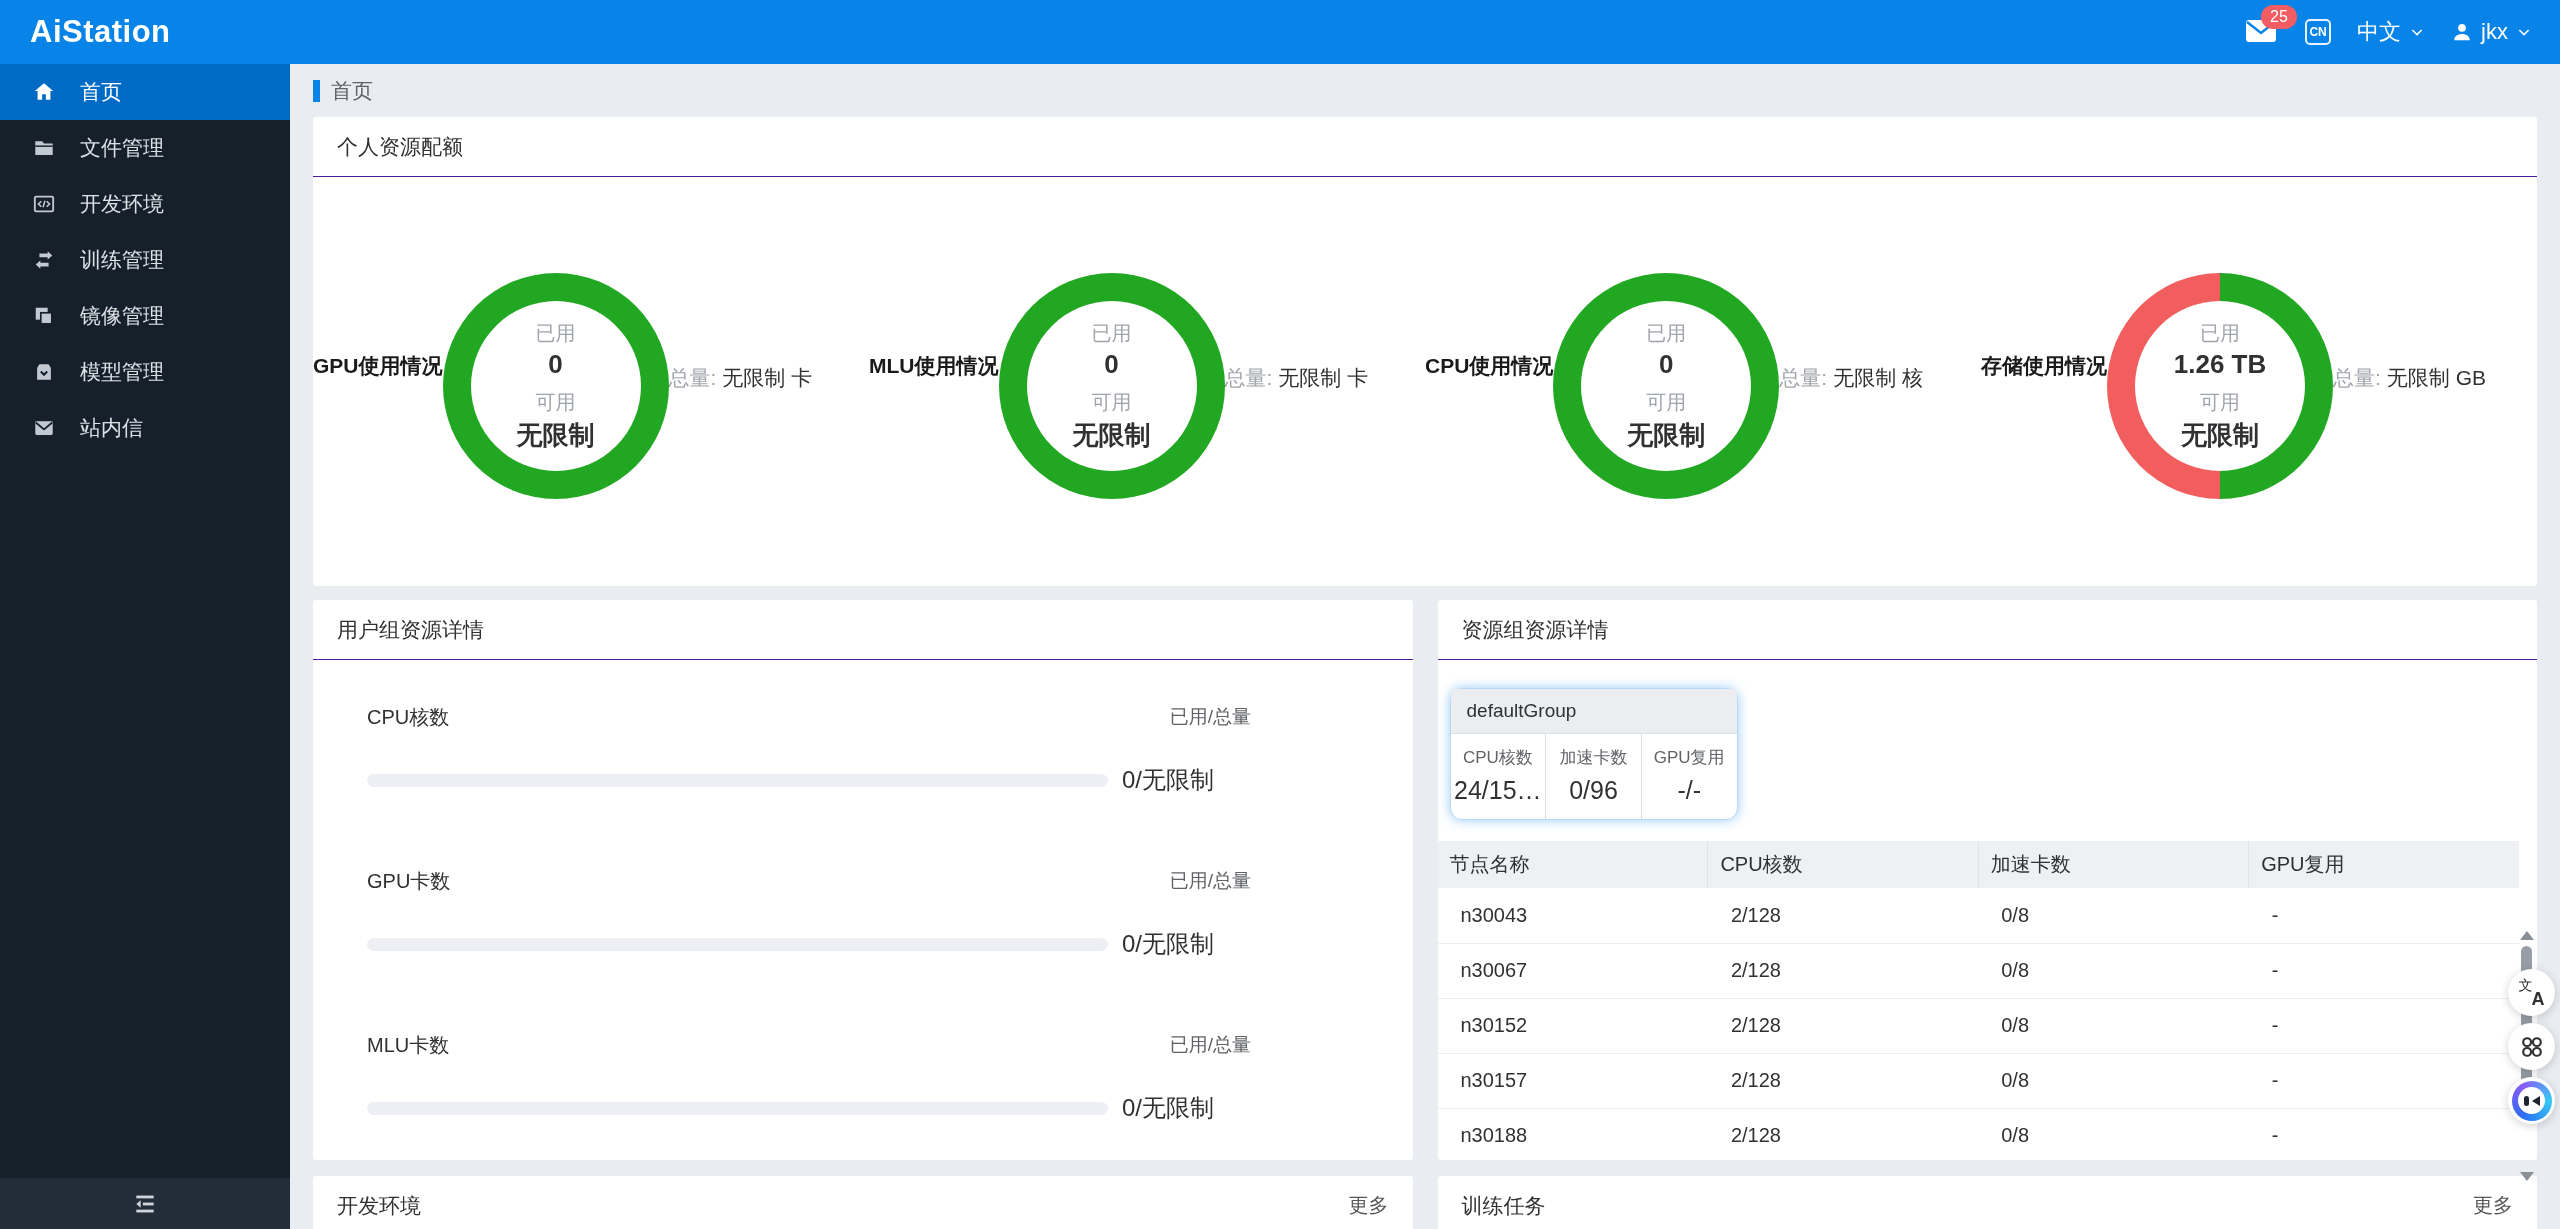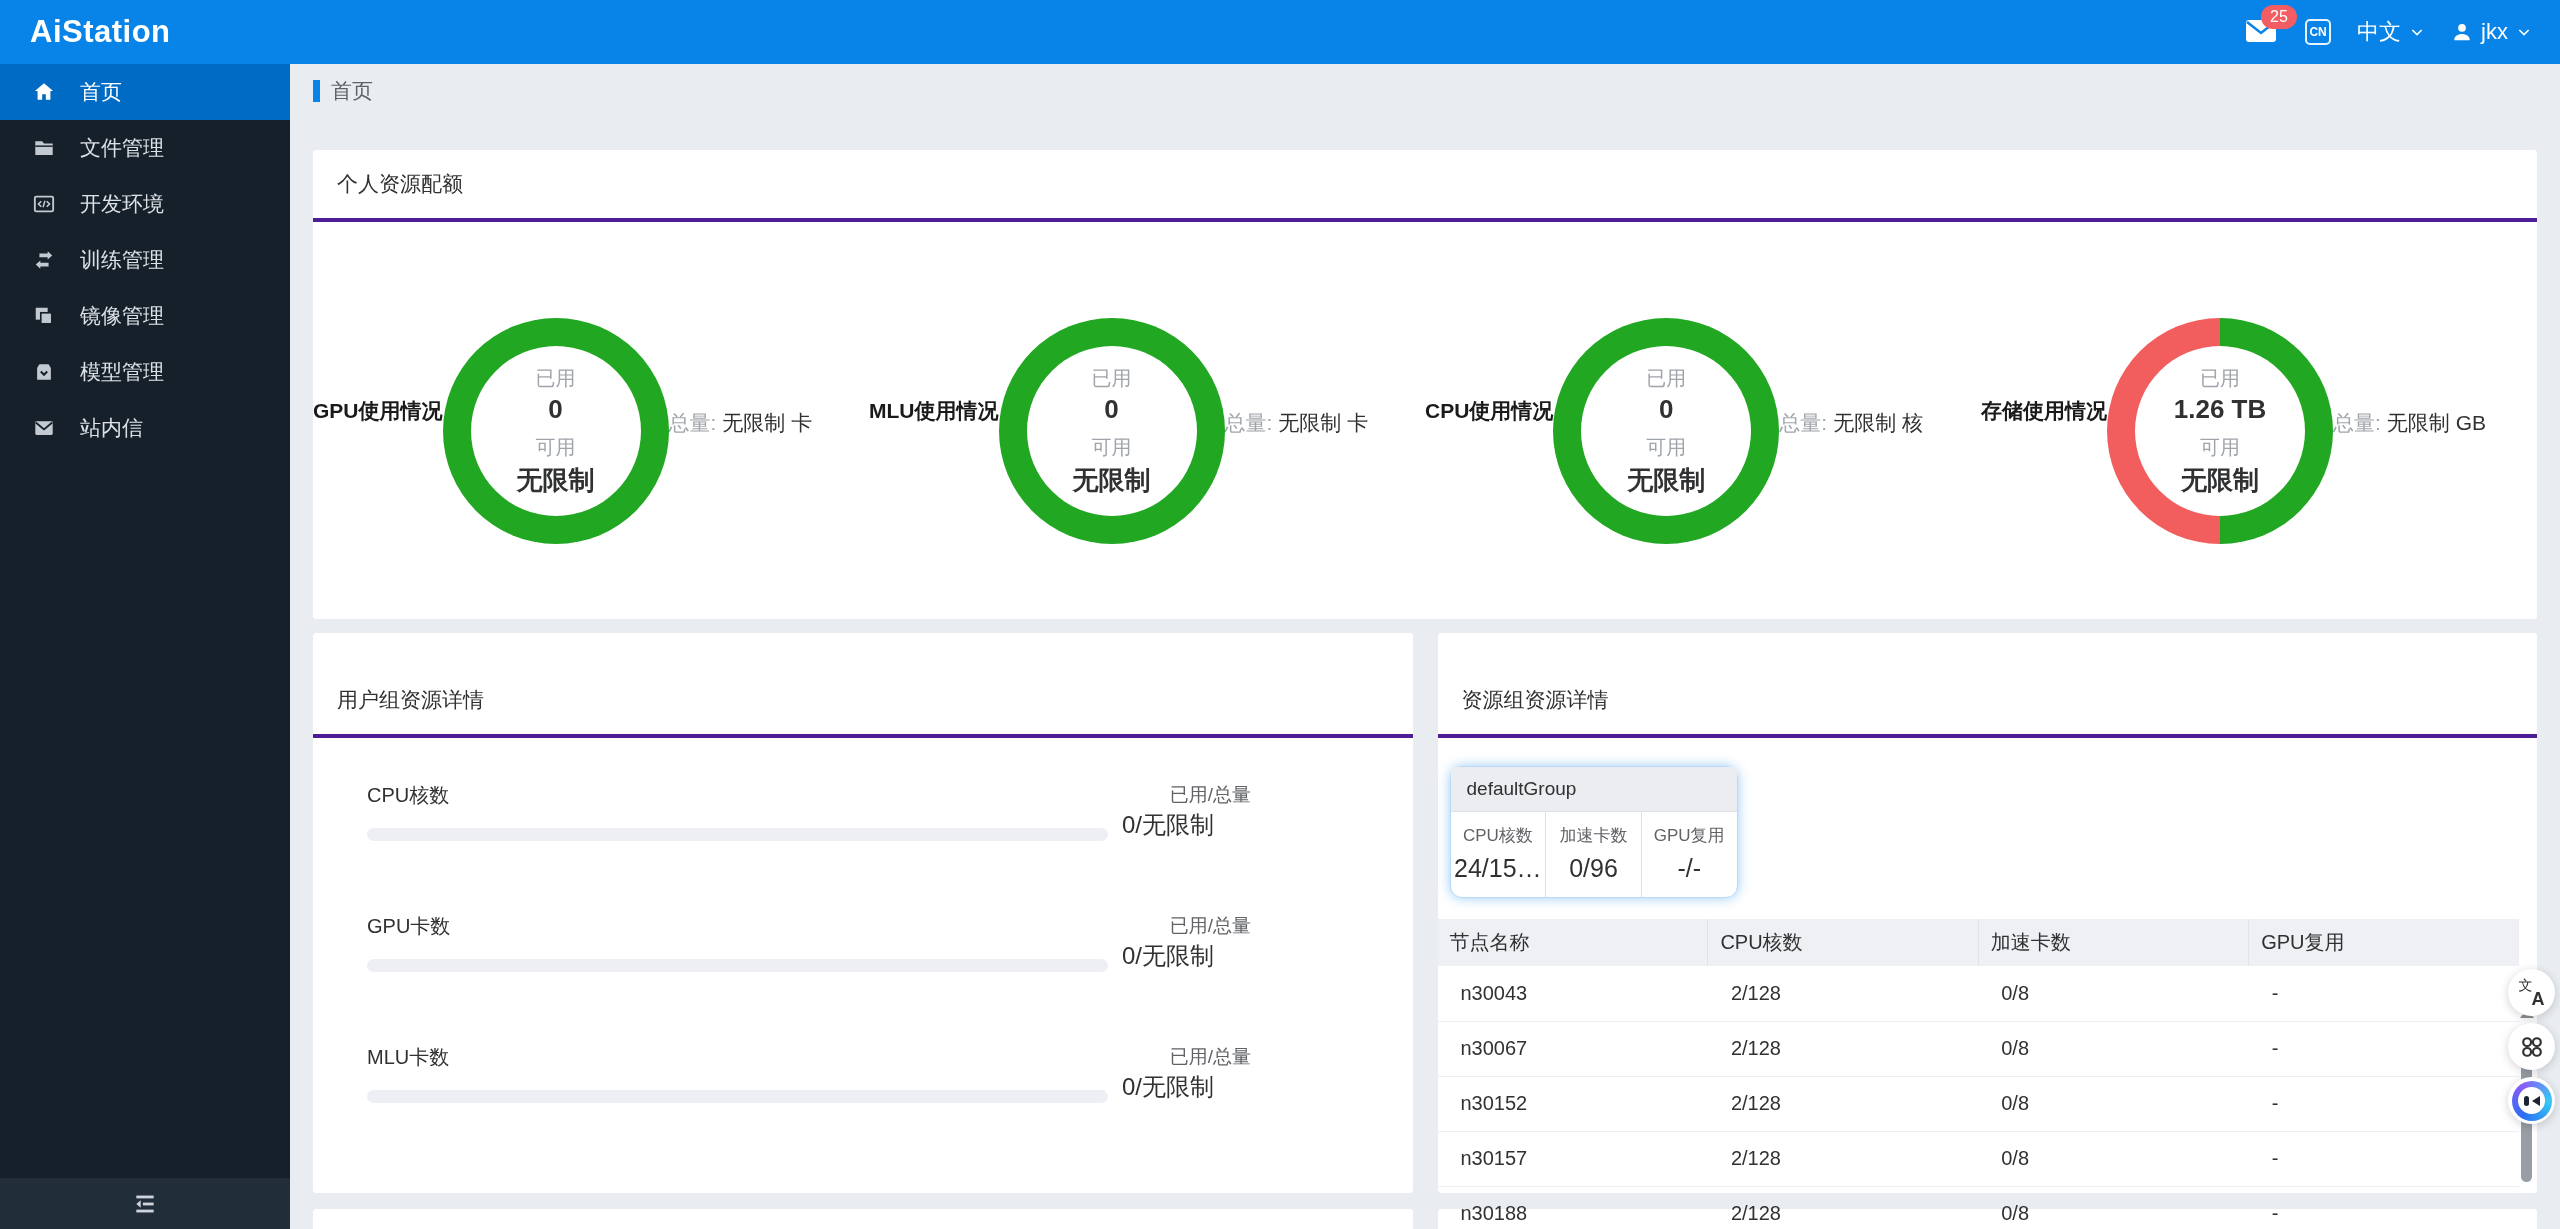--- a/index.html
+++ b/index.html
@@ -30,22 +30,22 @@
   .side-footer { margin-top:auto; height:51px; background:#222d3a; display:flex; align-items:center; justify-content:center; cursor:pointer; }
 
   .main { flex:1; padding:0 23px; overflow:hidden; position:relative; }
 
   
   .crumb { height:53px; display:flex; align-items:center; }
   .crumb-marker { width:7px; height:22px; background:#0884e8; margin-right:11px; }
   .crumb-text { font-size:21px; color:#5f6368; cursor:pointer; }
 
   .card { background:#fff; border-radius:3px; }
-  .card-head { height:72px; padding:0 24px; display:flex; align-items:center; justify-content:space-between;
-    border-bottom:4px solid #4c1d95;margin-top:33px; }
+  .card-head { height:60px; padding:0 24px; display:flex; align-items:center; justify-content:space-between;
+    border-bottom:1px solid #4c1d95; }
   .card-title { font-size:21px; color:#303133; }
   .more-link { font-size:20px; color:#595959; cursor:pointer; }
 
   
   .quota-card { height:469px; }
   .quota-body { display:flex; }
   .donut-col { flex:1; display:flex; flex-direction:row; align-items:center; padding-top:56px; }
   .donut-title { font-size:21px; font-weight:700; color:#1a1a1a; }
   .donut-ring { position:relative; width:226px; height:226px; border-radius:50%; margin-top:40px;text-align:center; }
   .donut-hole { position:absolute; inset:28px; background:#fff; border-radius:50%;
@@ -59,21 +59,21 @@
   
   .row2 { display:flex; gap:25px; margin-top:14px; }
   .row2 .card { flex:1; height:560px; }
 
   .pg-wrap { padding:44px 0 0 54px; }
   .pg { width:884px; }
   .pg + .pg { margin-top:72px; }
   .pg-labels { display:flex; justify-content:space-between; width:884px; }
   .pg-name { font-size:20px; color:#303133; }
   .pg-legend { font-size:19px; color:#606266; }
-  .pg-bar-row { display:flex; align-items:flex-end; }
+  .pg-bar-row { display:flex; align-items:center; margin-top:33px; }
   .pg-track { width:741px; height:13px; border-radius:7px; background:#edeff4; overflow:hidden; }
   .pg-fill { height:100%; background:#0884e8; border-radius:7px; }
   .pg-value { margin-left:14px; font-size:24px; color:#303133; }
 
   
   .rg-body { position:relative; height:499px; }
   .group-box { width:288px; margin:28px 0 0 12px; border:1px solid #b9d9f5; border-radius:12px;
     box-shadow:0 0 12px rgba(30,140,240,.45); cursor:pointer; background:#fff; }
   .group-box-head { background:#ebedf0; border-bottom:1px solid #dcdfe3; border-radius:4px 4px 0 0;
     padding:11px 16px; font-size:19px; color:#303133; }

